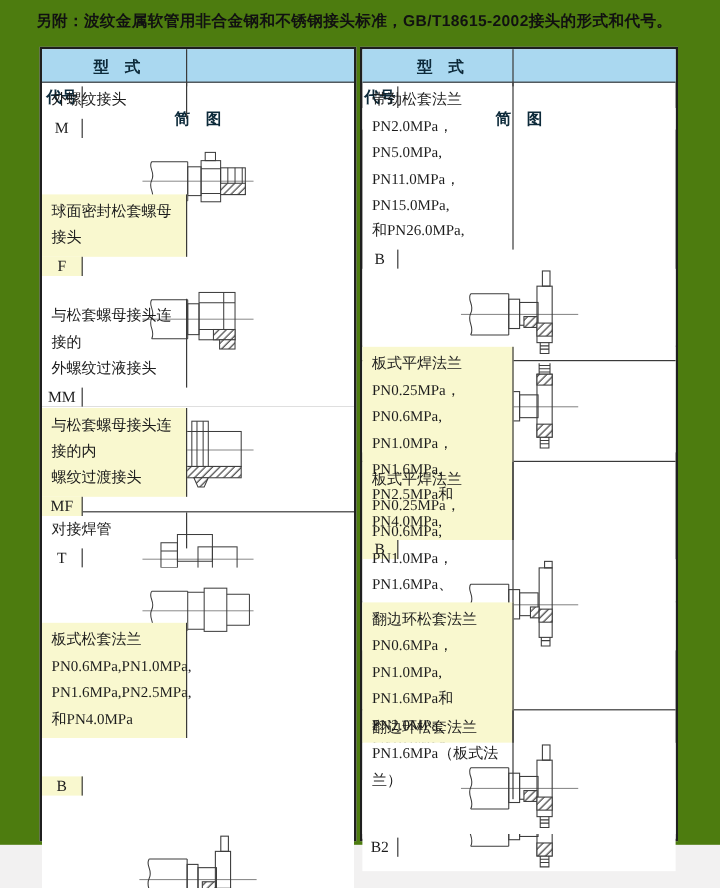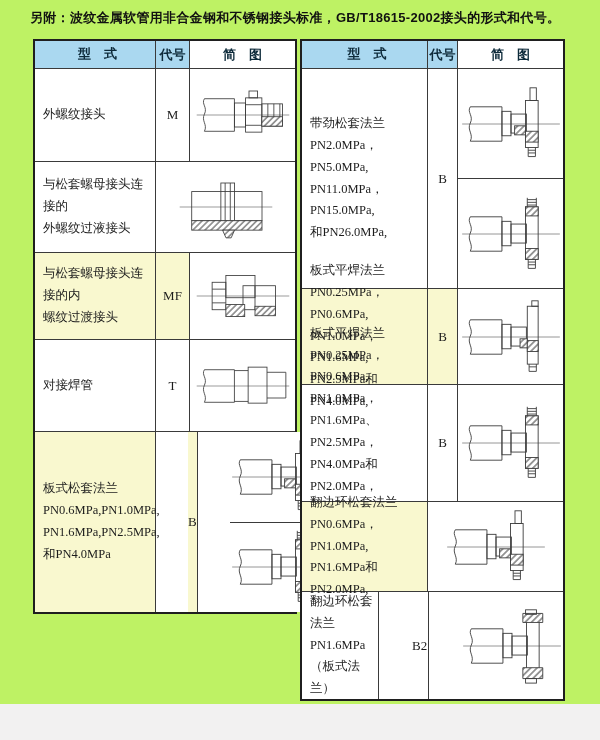--- a/index.html
+++ b/index.html
@@ -1,26 +1,26 @@
 <!DOCTYPE html>
 <html style="--header-bg: #aad8f0; --hl-bg: #f9f8cf;"><head>
 <meta charset="utf-8">
 <style>
   html,body{margin:0;padding:0;}
-  .page{position:relative;width:600px;height:740px;background:#bef264;overflow:hidden;
+  .page{position:relative;width:600px;height:740px;background:#4d7c0f;overflow:hidden;
         font-family:"Liberation Serif",serif;color:#1c1c1c;}
   .bottom-margin{position:absolute;left:0;bottom:0;width:600px;height:36px;background:#f2f1f1;}
   .doc-title{position:absolute;left:30px;top:9px;width:560px;
         font-family:"Liberation Sans",sans-serif;font-weight:bold;font-size:13px;
         letter-spacing:.3px;color:#111;}
   .tables{position:absolute;left:33px;top:39px;display:flex;align-items:flex-start;}
   .tbl{border:2px solid #1f1f1f;background:#ffffff;box-sizing:border-box;}
   .tbl.left{width:264px;}
   .tbl.right{width:265px;margin-left:3px;}
-  .tr{display:flex;border-bottom:1px solid #3a3a3a;box-sizing:border-box;}
+  .tr{display:flex;border-bottom:1px solid #3a3a3a;box-sizing:border-box;flex-direction:column;}
   .tr:last-child{border-bottom:none;gap:32px;}
   .td{border-right:1px solid #3a3a3a;box-sizing:border-box;}
   .td:last-child{border-right:none;}
   .td.type{display:flex;align-items:center;padding:4px 3px 4px 8px;
         font-size:12.5px;line-height:1.75;white-space:pre-line;}
   .tbl.left .td.type{width:121px;}
   .tbl.right .td.type{width:126px;}
   .td.code{display:flex;align-items:center;justify-content:center;font-size:13px;}
   .tbl.left .td.code{width:34px;}
   .tbl.right .td.code{width:30px;}
@@ -74,24 +74,43 @@
                 <path d="M59 30 H78 M59 54 H78"></path>
                 <rect x="63" y="14" width="10" height="8"></rect>
                 <rect x="78" y="29" width="24" height="26"></rect>
                 <path d="M85 29 V55 M92 29 V55 M99 29 V55"></path>
                 <rect class="h" x="78" y="44" width="24" height="11"></rect>
               </svg>
             </div>
         </div>
       </div>
 
+      <div class="tr hl" style="height:87px">
+        <div class="td type">球面密封松套螺母接头</div>
+        <div class="td code">F</div>
+        <div class="td fig">
+          <div class="figbox">
+              <svg class="diag" viewBox="0 0 112 84" width="102" height="72">
+                <line class="ax" x1="2" y1="42" x2="110" y2="42"></line>
+                <path d="M11 23 C7 29 15 33 11 41 C7 49 15 53 11 61"></path>
+                <path d="M11 23 H46 M11 61 H46 M46 23 V61"></path>
+                <rect x="46" y="27" width="11" height="30"></rect>
+                <rect x="57" y="16" width="35" height="46"></rect>
+                <path d="M57 26 H92 M57 52 H92 M81 16 V62"></path>
+                <rect class="h" x="71" y="52" width="21" height="10"></rect>
+                <rect class="h" x="77" y="62" width="15" height="9"></rect>
+              </svg>
+            </div>
+        </div>
+      </div>
 
       <div class="tr" style="height:91px">
         <div class="td type">与松套螺母接头连接的
 外螺纹过液接头</div>
+        <div class="td code">MM</div>
         <div class="td fig">
           <div class="figbox">
               <svg class="diag" viewBox="0 0 112 84" width="102" height="72">
                 <line class="ax" x1="2" y1="42" x2="110" y2="42"></line>
                 <rect x="16" y="24" width="82" height="34"></rect>
                 <rect x="50" y="14" width="16" height="52"></rect>
                 <path d="M55 14 V66 M61 14 V66"></path>
                 <rect class="h" x="16" y="58" width="82" height="11"></rect>
                 <path class="h" d="M52 69 L56 78 H62 L66 69 Z"></path>
               </svg>

